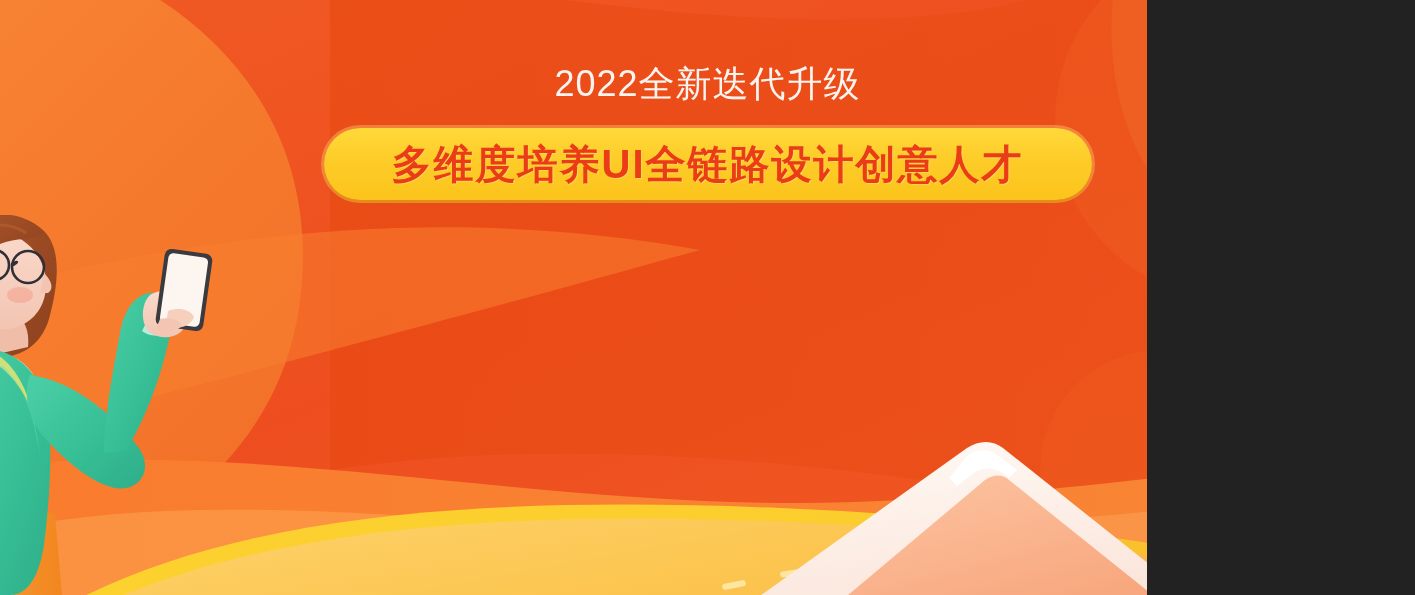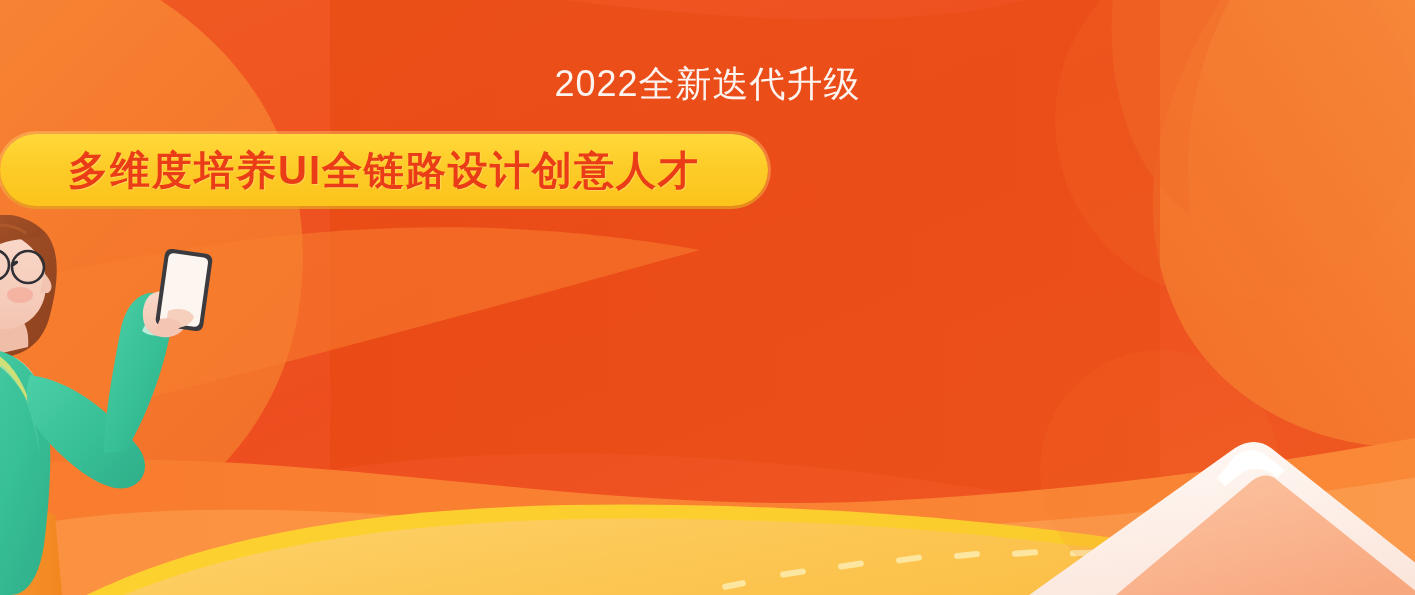--- a/index.html
+++ b/index.html
@@ -1,21 +1,21 @@
 <!DOCTYPE html>
 <html><head>
 <meta charset="utf-8">
 <style>
   * { margin:0; padding:0; box-sizing:border-box; }
   html,body { background:#222; }
   body { font-family:"Liberation Sans", sans-serif; }
 
   .banner{
     position:relative;
-    width:1415px;
+    width:1147px;
     height:595px;
     overflow:hidden;
     background:#4d7c0f;
   }
 
   
   .bg-layer{ position:absolute; inset:0; overflow:hidden; pointer-events:none; }
   .bg-svg{ position:absolute; top:0; left:0; width:1415px; height:595px; display:block; }
 
   
@@ -49,21 +49,21 @@
   .subhead{
     margin-top:18px;
     font-size:46px;
     line-height:54px;
     font-weight:bold;
     color:#fdf3ef;
     letter-spacing:1px;
     white-space:nowrap;
   }
 
-  .pill-wrap{ margin-top:28px; display:flex; justify-content:flex-start; }
+  .pill-wrap{ margin-top:22px; display:flex; justify-content:center; }
 
   .pill{
     width:768px;
     height:72px;
     border-radius:40px;
     background:linear-gradient(180deg,#ffd93a 0%,#fdcb27 48%,#fcc41c 100%);
     box-shadow:0 3px 0 0 rgba(221,150,10,.55), 0 0 0 3px rgba(255,226,120,.35);
     display:flex;
     align-items:center;
     justify-content:center;

